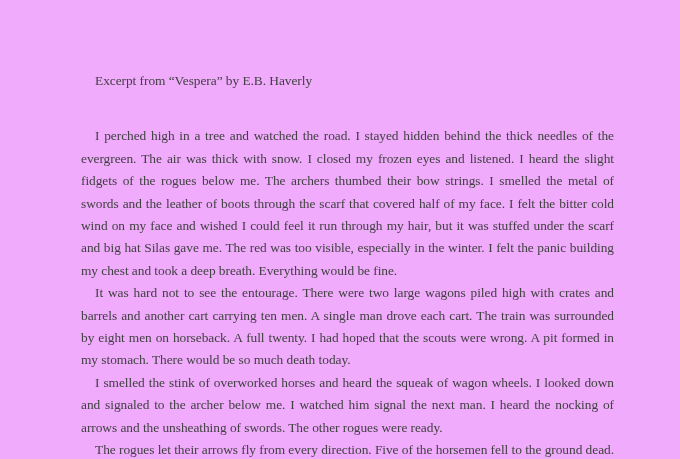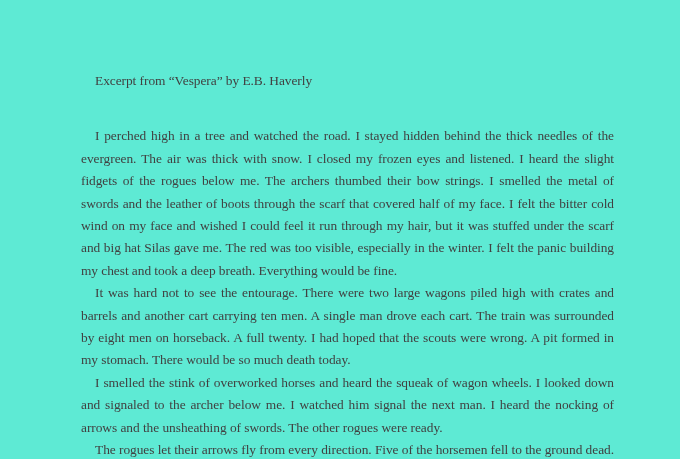--- a/index.html
+++ b/index.html
@@ -4,21 +4,21 @@
 <style>
   html, body {
     margin: 0;
     padding: 0;
     background: #ffffff;
   }
   .page {
     position: relative;
     width: 680px;
     height: 459px;
-    background: #5eead4;
+    background: #f0abfc;
     overflow: hidden;
     box-sizing: border-box;
     padding: 70px 66px 0 81px;
     font-family: "Liberation Serif", serif;
     font-size: 13.4px;
     line-height: 22.4px;
     color: #414141;
     letter-spacing: -0.05px;
   }
   .doc-title {

